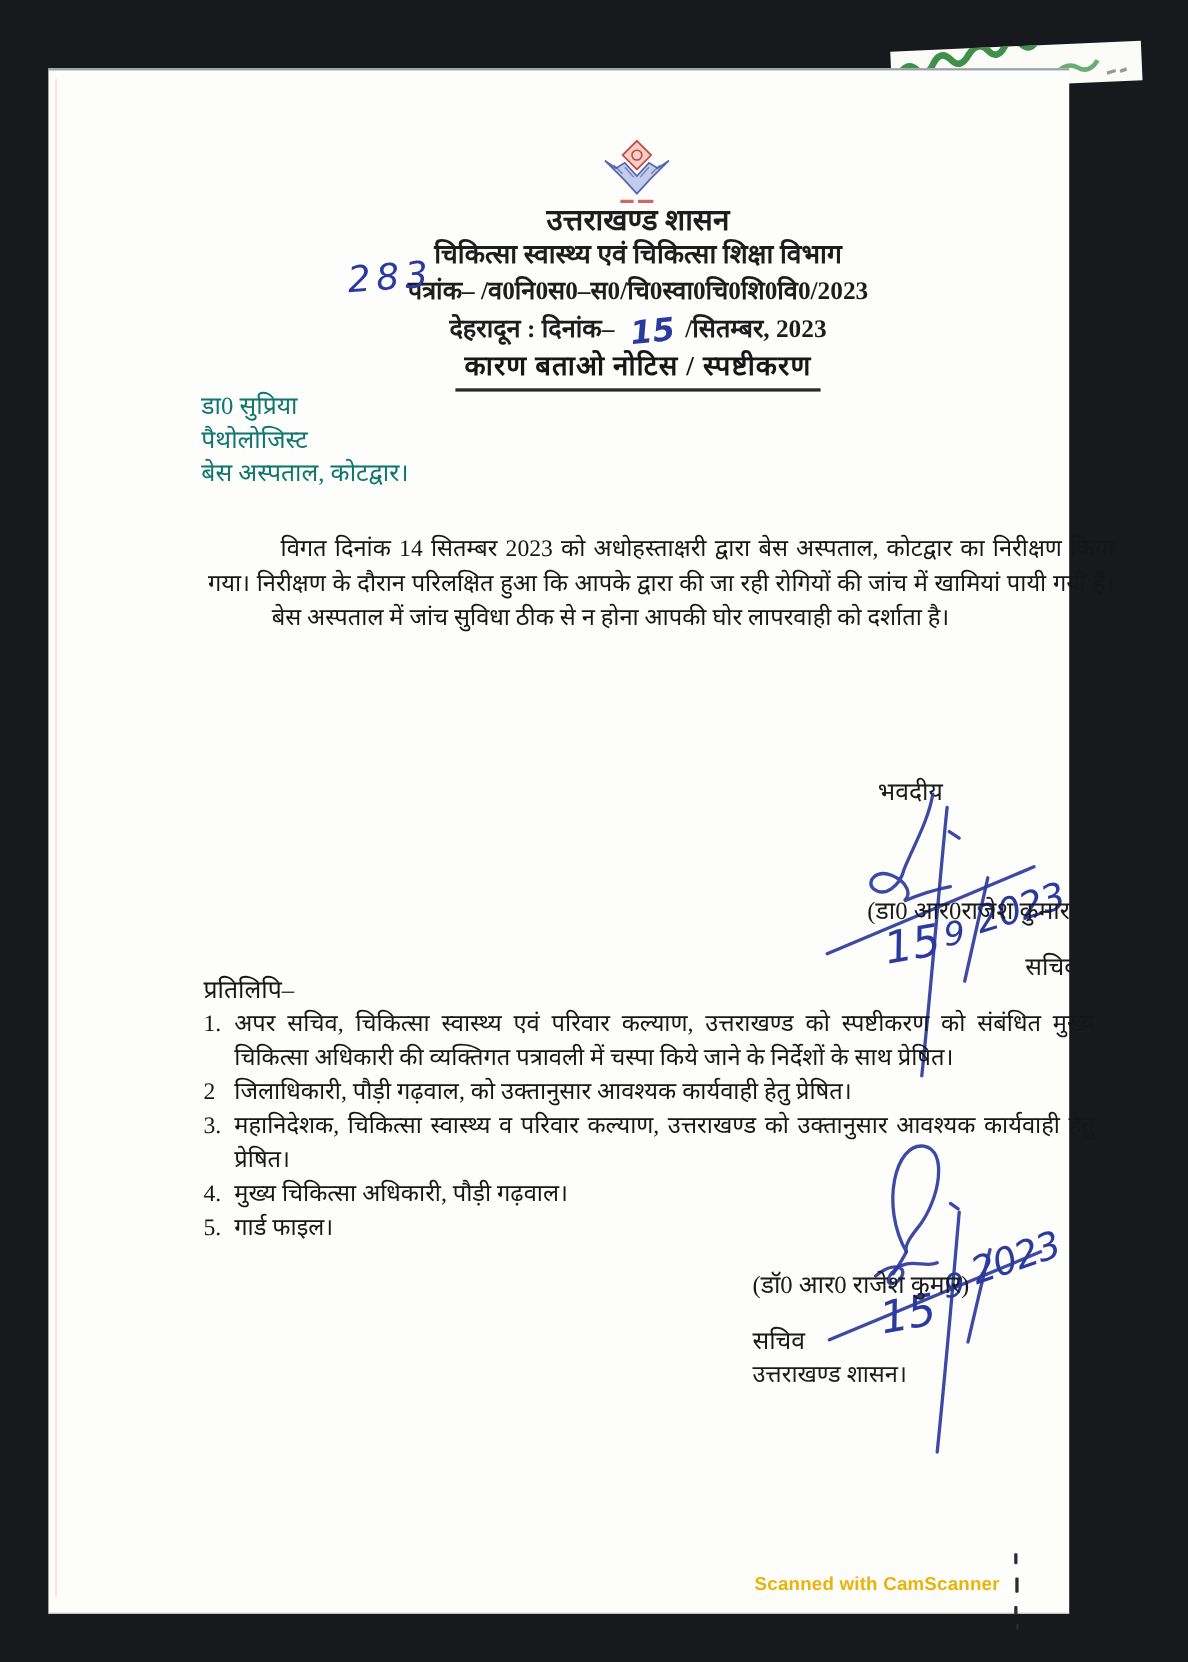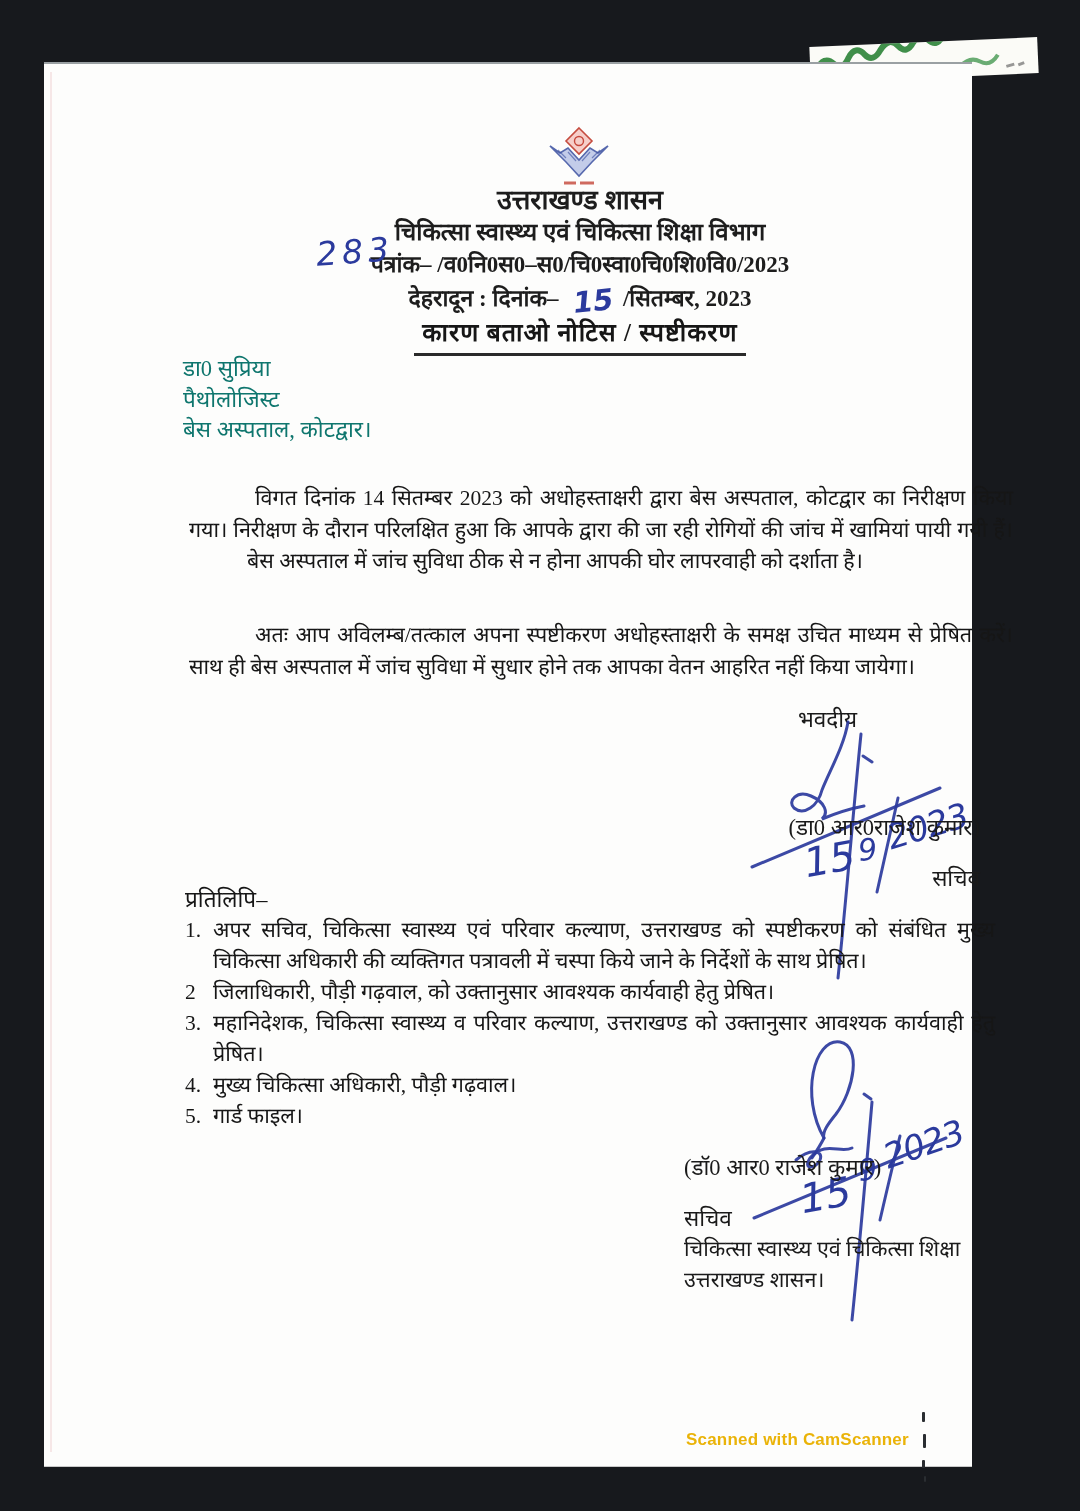--- a/index.html
+++ b/index.html
@@ -116,21 +116,20 @@
     <span class="title-text">कारण बताओ नोटिस / स्पष्टीकरण</span>
   </div>
 
   <div class="abs addr">
     <div>डा0 सुप्रिया</div>
     <div>पैथोलोजिस्ट</div>
     <div>बेस अस्पताल, कोटद्वार।</div>
   </div>
 
   <div class="abs para para1"><span>विगत दिनांक 14 सितम्बर 2023 को अधोहस्ताक्षरी द्वारा बेस अस्पताल, कोटद्वार का निरीक्षण किया गया। निरीक्षण के दौरान परिलक्षित हुआ कि आपके द्वारा की जा रही रोगियों की जांच में खामियां पायी गयी हैं।</span><span class="midgap"></span><span>बेस अस्पताल में जांच सुविधा ठीक से न होना आपकी घोर लापरवाही को दर्शाता है।</span></div>
-  <div class="abs para para2">अतः आप अविलम्ब/तत्काल अपना स्पष्टीकरण अधोहस्ताक्षरी के समक्ष उचित माध्यम से प्रेषित करें। साथ ही बेस अस्पताल में जांच सुविधा में सुधार होने तक आपका वेतन आहरित नहीं किया जायेगा।</div>
 
   <div class="abs valediction">भवदीय</div>
 
   <svg class="abs sig-svg sig1-svg" width="280" height="340" viewBox="0 0 280 340">
     <path class="sig-stroke" d="M118,10 C114,34 100,58 92,78 C88,94 74,104 64,96 C57,89 67,78 81,84 C95,90 99,101 92,107 C104,102 118,97 134,94"></path>
     <path class="sig-stroke" d="M133,44 l9,6"></path>
     <path class="sig-stroke" d="M22,155 L210,76"></path>
     <path class="sig-stroke" d="M131,22 C124,90 117,180 108,266"></path>
     <path class="sig-stroke" d="M168,86 C160,122 153,152 147,180"></path>
   </svg>
@@ -176,21 +175,20 @@
     <path class="sig-stroke" d="M138,70 C132,140 126,210 118,288"></path>
     <path class="sig-stroke" d="M166,104 C158,136 152,162 146,188"></path>
   </svg>
   <span class="hw hwdate hw-15b">15</span>
   <span class="hw hwdate hw-9b">9</span>
   <span class="hw hwdate hw-2023b">2023</span>
 
   <div class="abs sig2-block">
     <div class="sig-name">(डॉ0 आर0 राजेश कुमार)</div>
     <div class="sig-desig">सचिव</div>
-    <div class="sig-dept">चिकित्सा स्वास्थ्य एवं चिकित्सा शिक्षा</div>
     <div class="sig-dept">उत्तराखण्ड शासन।</div>
   </div>
 
   <div class="abs edge-marks">
     <div class="edge-dash" style="left:4px;top:0;width:3px;height:10px;"></div>
     <div class="edge-dash" style="left:5px;top:22px;width:3px;height:14px;"></div>
     <div class="edge-dash" style="left:4px;top:48px;width:3px;height:8px;"></div>
     <div class="edge-dash" style="left:6px;top:64px;width:2px;height:6px;"></div>
   </div>
 </div>

